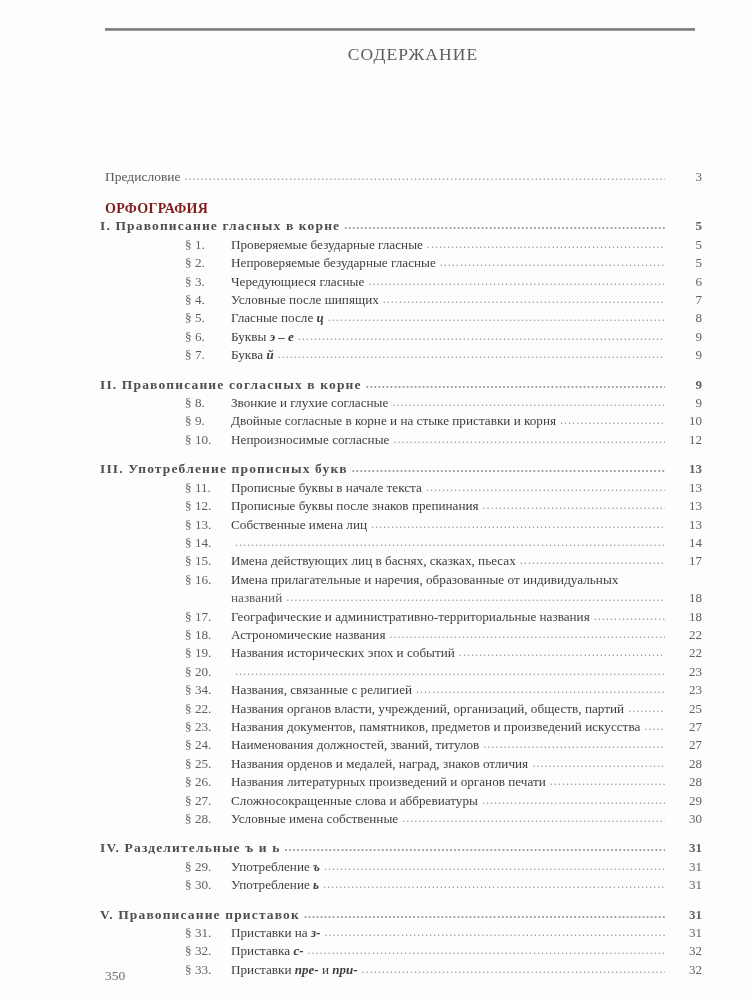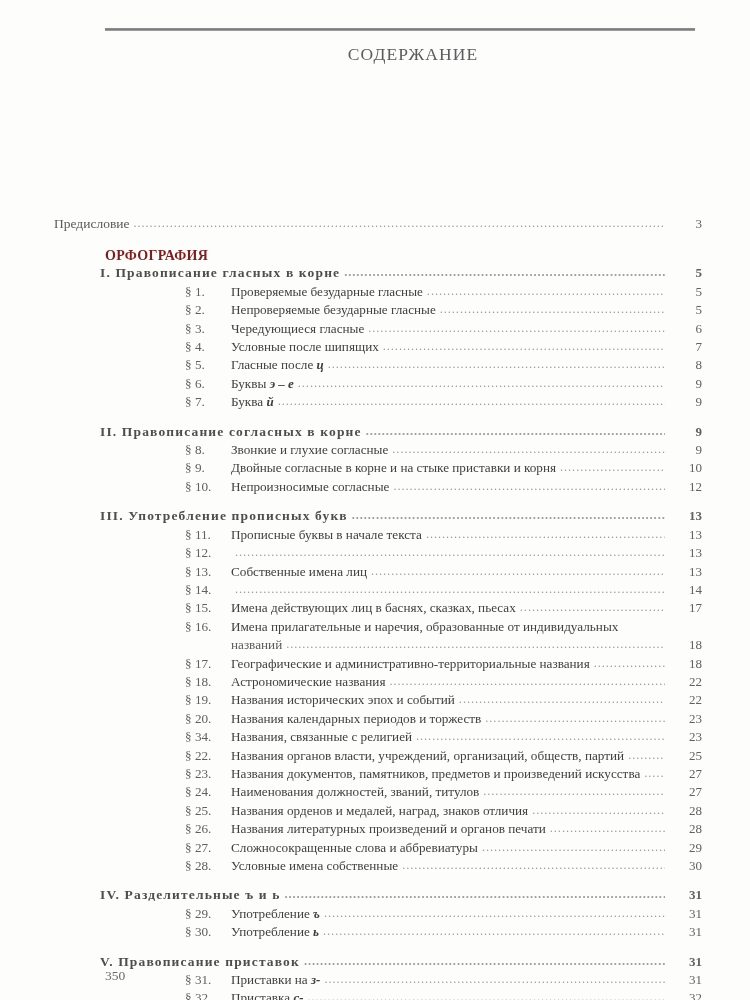--- a/index.html
+++ b/index.html
@@ -83,23 +83,22 @@
   }
   .row .pageno {
     flex: 0 0 34px;
     text-align: right;
     font-size: 13px;
     color: #616161;
   }
 
   
   .row.preface {
-    padding-left: 54px;
+    padding-left: 105px;
     font-size: 13.5px;
-    margin-top: 47px;
   }
   .row.preface .label { font-size: 13.5px; }
 
   
   .part {
     padding-left: 105px;
     font-weight: bold;
     font-size: 14px;
     letter-spacing: .3px;
     color: #7f1d1d;
@@ -251,20 +250,21 @@
         <span class="pageno">13</span>
       </div>
       <div class="row entry">
         <span class="num-col">§ 11.</span>
         <span class="label">Прописные буквы в начале текста</span>
         <span class="leader">...........................................................................................................................................................</span>
         <span class="pageno">13</span>
       </div>
       <div class="row entry">
         <span class="num-col">§ 12.</span>
+        <span class="label">Прописные буквы после знаков препинания</span>
         <span class="leader">...........................................................................................................................................................</span>
         <span class="pageno">13</span>
       </div>
       <div class="row entry">
         <span class="num-col">§ 13.</span>
         <span class="label">Собственные имена лиц</span>
         <span class="leader">...........................................................................................................................................................</span>
         <span class="pageno">13</span>
       </div>
       <div class="row entry">
@@ -302,21 +302,20 @@
         <span class="pageno">22</span>
       </div>
       <div class="row entry">
         <span class="num-col">§ 19.</span>
         <span class="label">Названия исторических эпох и событий</span>
         <span class="leader">...........................................................................................................................................................</span>
         <span class="pageno">22</span>
       </div>
       <div class="row entry">
         <span class="num-col">§ 20.</span>
-        <span class="label">Названия календарных периодов и торжеств</span>
         <span class="leader">...........................................................................................................................................................</span>
         <span class="pageno">23</span>
       </div>
       <div class="row entry">
         <span class="num-col">§ 34.</span>
         <span class="label">Названия, связанные с религией</span>
         <span class="leader">...........................................................................................................................................................</span>
         <span class="pageno">23</span>
       </div>
       <div class="row entry">

